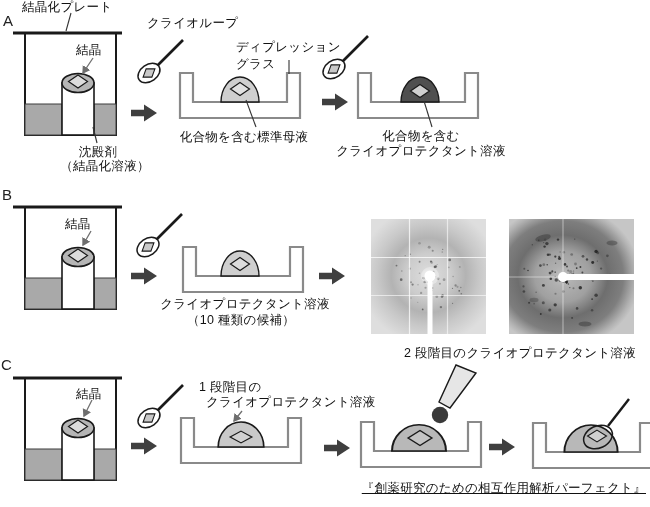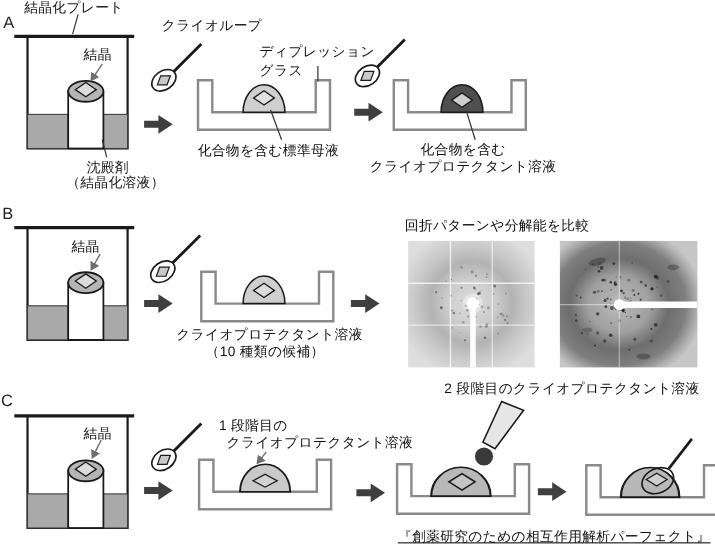--- a/index.html
+++ b/index.html
@@ -328,21 +328,20 @@
 <div class="lbl c" style="left:98px;top:145px;">沈殿剤</div>
 <div class="lbl c" style="left:105px;top:159px;">（結晶化溶液）</div>
 <div class="lbl c" style="left:233px;top:130px;margin-left:11px;">化合物を含む標準母液</div>
 <div class="lbl c" style="left:421px;top:129px;">化合物を含む</div>
 <div class="lbl c" style="left:421px;top:144px;">クライオプロテクタント溶液</div>
 
 <div class="lbl sec" style="left:2px;top:186px;">B</div>
 <div class="lbl" style="left:65px;top:217px;">結晶</div>
 <div class="lbl c" style="left:245px;top:297px;">クライオプロテクタント溶液</div>
 <div class="lbl c" style="left:241px;top:313px;">（10 種類の候補）</div>
-<div class="lbl" style="left:368px;top:198px;">回折パターンや分解能を比較</div>
 
 <div class="lbl sec" style="left:1px;top:356px;">C</div>
 <div class="lbl" style="left:76px;top:387px;">結晶</div>
 <div class="lbl" style="left:199px;top:380px;">1 段階目の</div>
 <div class="lbl" style="left:206px;top:395px;">クライオプロテクタント溶液</div>
 <div class="lbl c" style="left:473px;top:346px;margin-left:47px;">2 段階目のクライオプロテクタント溶液</div>
 
 <div class="lbl foot" style="right:4px;top:481px;text-decoration:underline;">『創薬研究のための相互作用解析パーフェクト』</div>
 
 </div>

